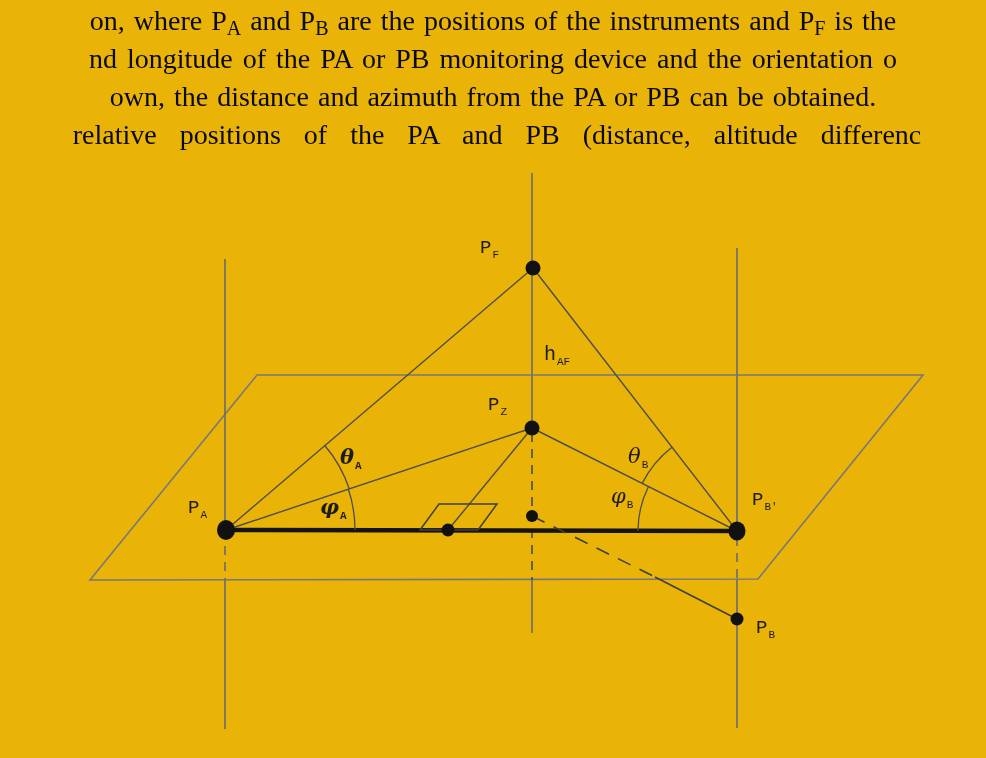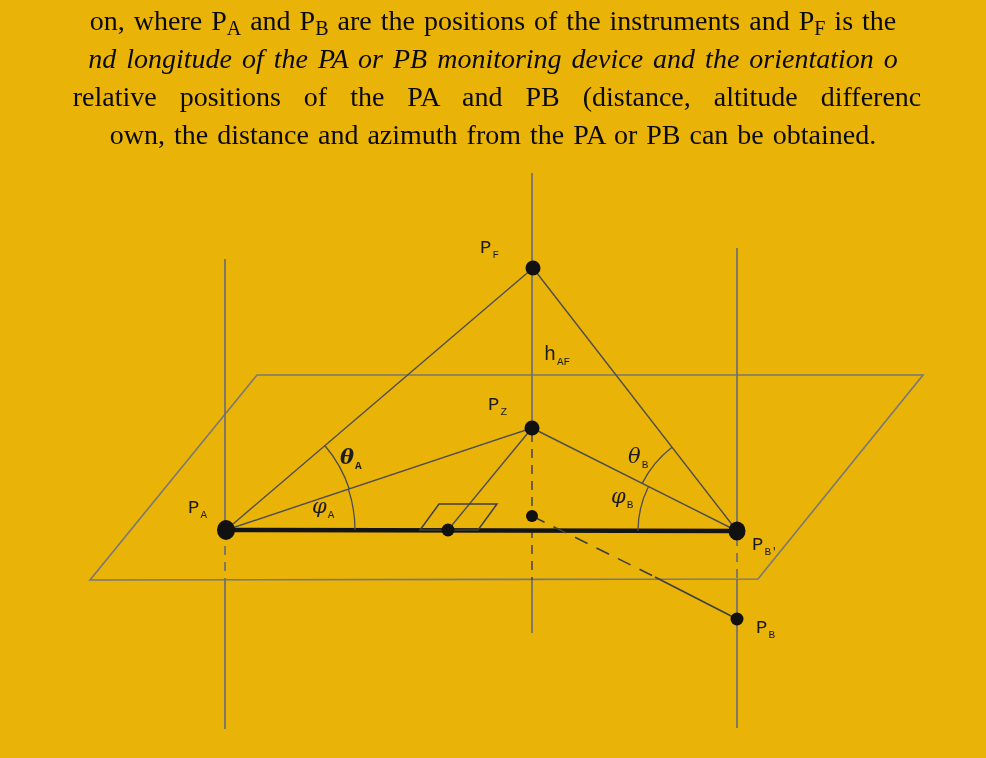--- a/index.html
+++ b/index.html
@@ -15,21 +15,21 @@
   
   .text-block{
     position:absolute;top:2px;left:0;width:986px;
   }
   .tline{
     height:38px;line-height:38px;
     font-size:28px;white-space:nowrap;
     color:#0a0a0a;
   }
   .tline.l1{word-spacing:2px;}
-  .tline.l2{word-spacing:3px;font-style:italic;}
+  .tline.l2{word-spacing:3px;}
   .tline.l3{word-spacing:16px;padding-left:8px;}
   .tline.l4{word-spacing:2px;}
   .psub{font-size:20px;position:relative;top:5px;letter-spacing:0;}
   
   .diagram{position:absolute;left:0;top:160px;width:986px;height:598px;}
   .lbl{
     position:absolute;
     font-family:"Liberation Mono", monospace;
     font-size:19px;color:#1c1c1c;
     white-space:nowrap;line-height:1;
@@ -45,22 +45,22 @@
   .lbl.hlbl .main{font-size:20px;}
 </style>
 </head>
 <body>
 
 <div class="page">
 
   <div class="text-block">
     <div class="tline l1"><span>on, where P</span><span class="psub">A</span><span> and P</span><span class="psub">B</span><span> are the positions of the instruments and P</span><span class="psub">F</span><span> is the</span></div>
     <div class="tline l2">nd longitude of the PA or PB monitoring device and the orientation o</div>
+    <div class="tline l4">own, the distance and azimuth from the PA or PB can be obtained.</div>
     <div class="tline l3">relative positions of the PA and PB (distance, altitude differenc</div>
-    <div class="tline l4">own, the distance and azimuth from the PA or PB can be obtained.</div>
   </div>
 
   <div class="diagram">
     <svg width="986" height="598" viewBox="0 0 986 598">
 
       <polygon points="257,215 923,215 758,419 90,420" fill="none" stroke="#787878" stroke-width="1.6"></polygon>
 
       <line x1="225" y1="99" x2="225" y2="370" stroke="#6f6f6f" stroke-width="1.7"></line>
       <line x1="225" y1="370" x2="225" y2="420" stroke="#6f6f6f" stroke-width="1.7" stroke-dasharray="9,7"></line>
       <line x1="225" y1="420" x2="225" y2="569" stroke="#6f6f6f" stroke-width="1.7"></line>
@@ -97,21 +97,21 @@
       <ellipse cx="737" cy="371" rx="8.5" ry="9.5" fill="#111"></ellipse>
       <circle cx="737" cy="459" r="6.5" fill="#111"></circle>
       <circle cx="448" cy="370" r="6.5" fill="#111"></circle>
       <circle cx="532" cy="356" r="6" fill="#111"></circle>
     </svg>
   </div>
 
   <div class="lbl" style="left:480px;top:239px;"><span class="main">P</span><span class="sub">F</span></div>
   <div class="lbl" style="left:488px;top:396px;"><span class="main">P</span><span class="sub">Z</span></div>
   <div class="lbl" style="left:188px;top:499px;"><span class="main">P</span><span class="sub">A</span></div>
-  <div class="lbl" style="left:752px;top:536px;"><span class="main">P</span><span class="sub">B′</span></div>
+  <div class="lbl" style="left:752px;top:491px;"><span class="main">P</span><span class="sub">B′</span></div>
   <div class="lbl" style="left:756px;top:608px;margin-top:11px;"><span class="main">P</span><span class="sub">B</span></div>
   <div class="lbl hlbl" style="left:544px;top:345px;"><span class="main">h</span><span class="sub">AF</span></div>
   <div class="lbl greek" style="left:340px;top:446px;font-weight:bold;"><span class="main">θ</span><span class="sub">A</span></div>
   <div class="lbl greek" style="left:628px;top:446px;"><span class="main">θ</span><span class="sub">B</span></div>
-  <div class="lbl greek" style="left:312px;top:496px;"><span class="main">φ</span><span class="sub">A</span></div>
+  <div class="lbl greek" style="left:320px;top:496px;font-weight:bold;"><span class="main">φ</span><span class="sub">A</span></div>
   <div class="lbl greek" style="left:611px;top:486px;"><span class="main">φ</span><span class="sub">B</span></div>
 
 </div>
 
 </body></html>

